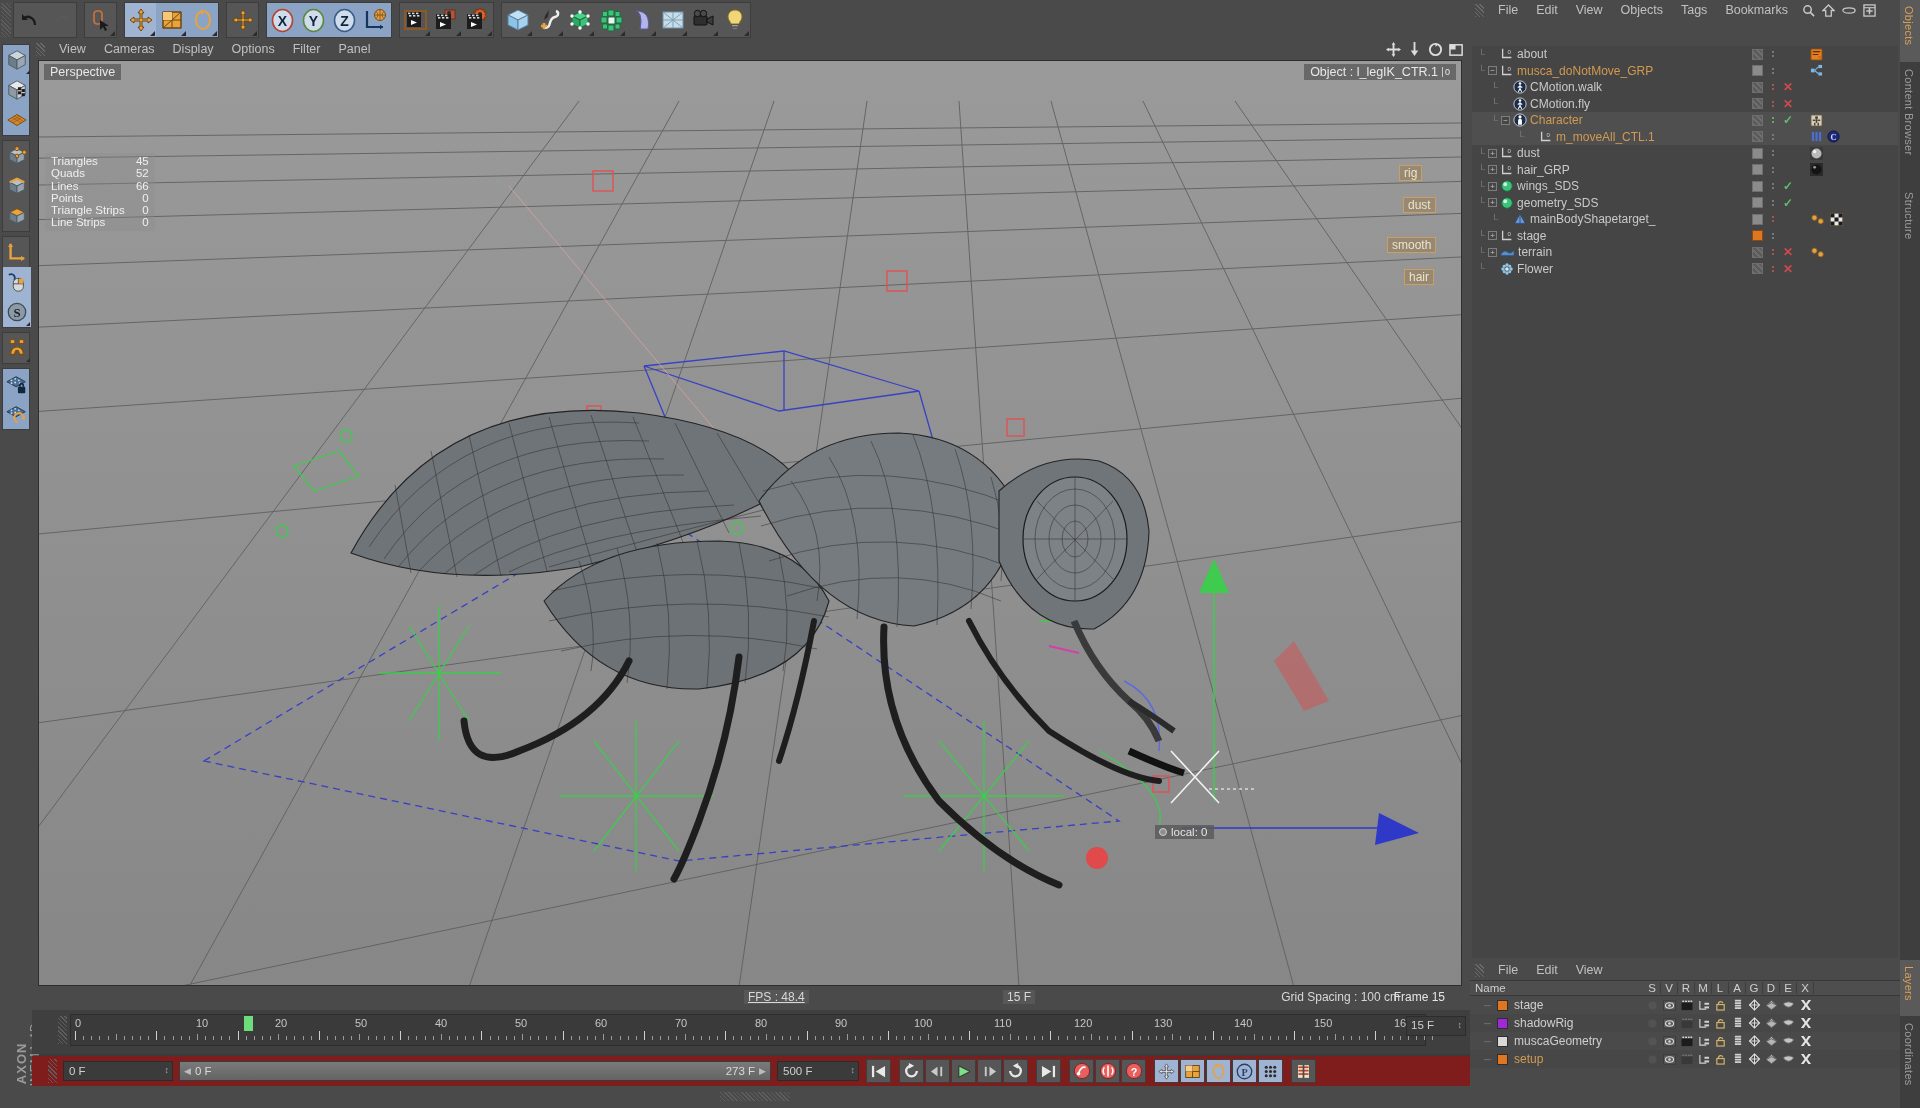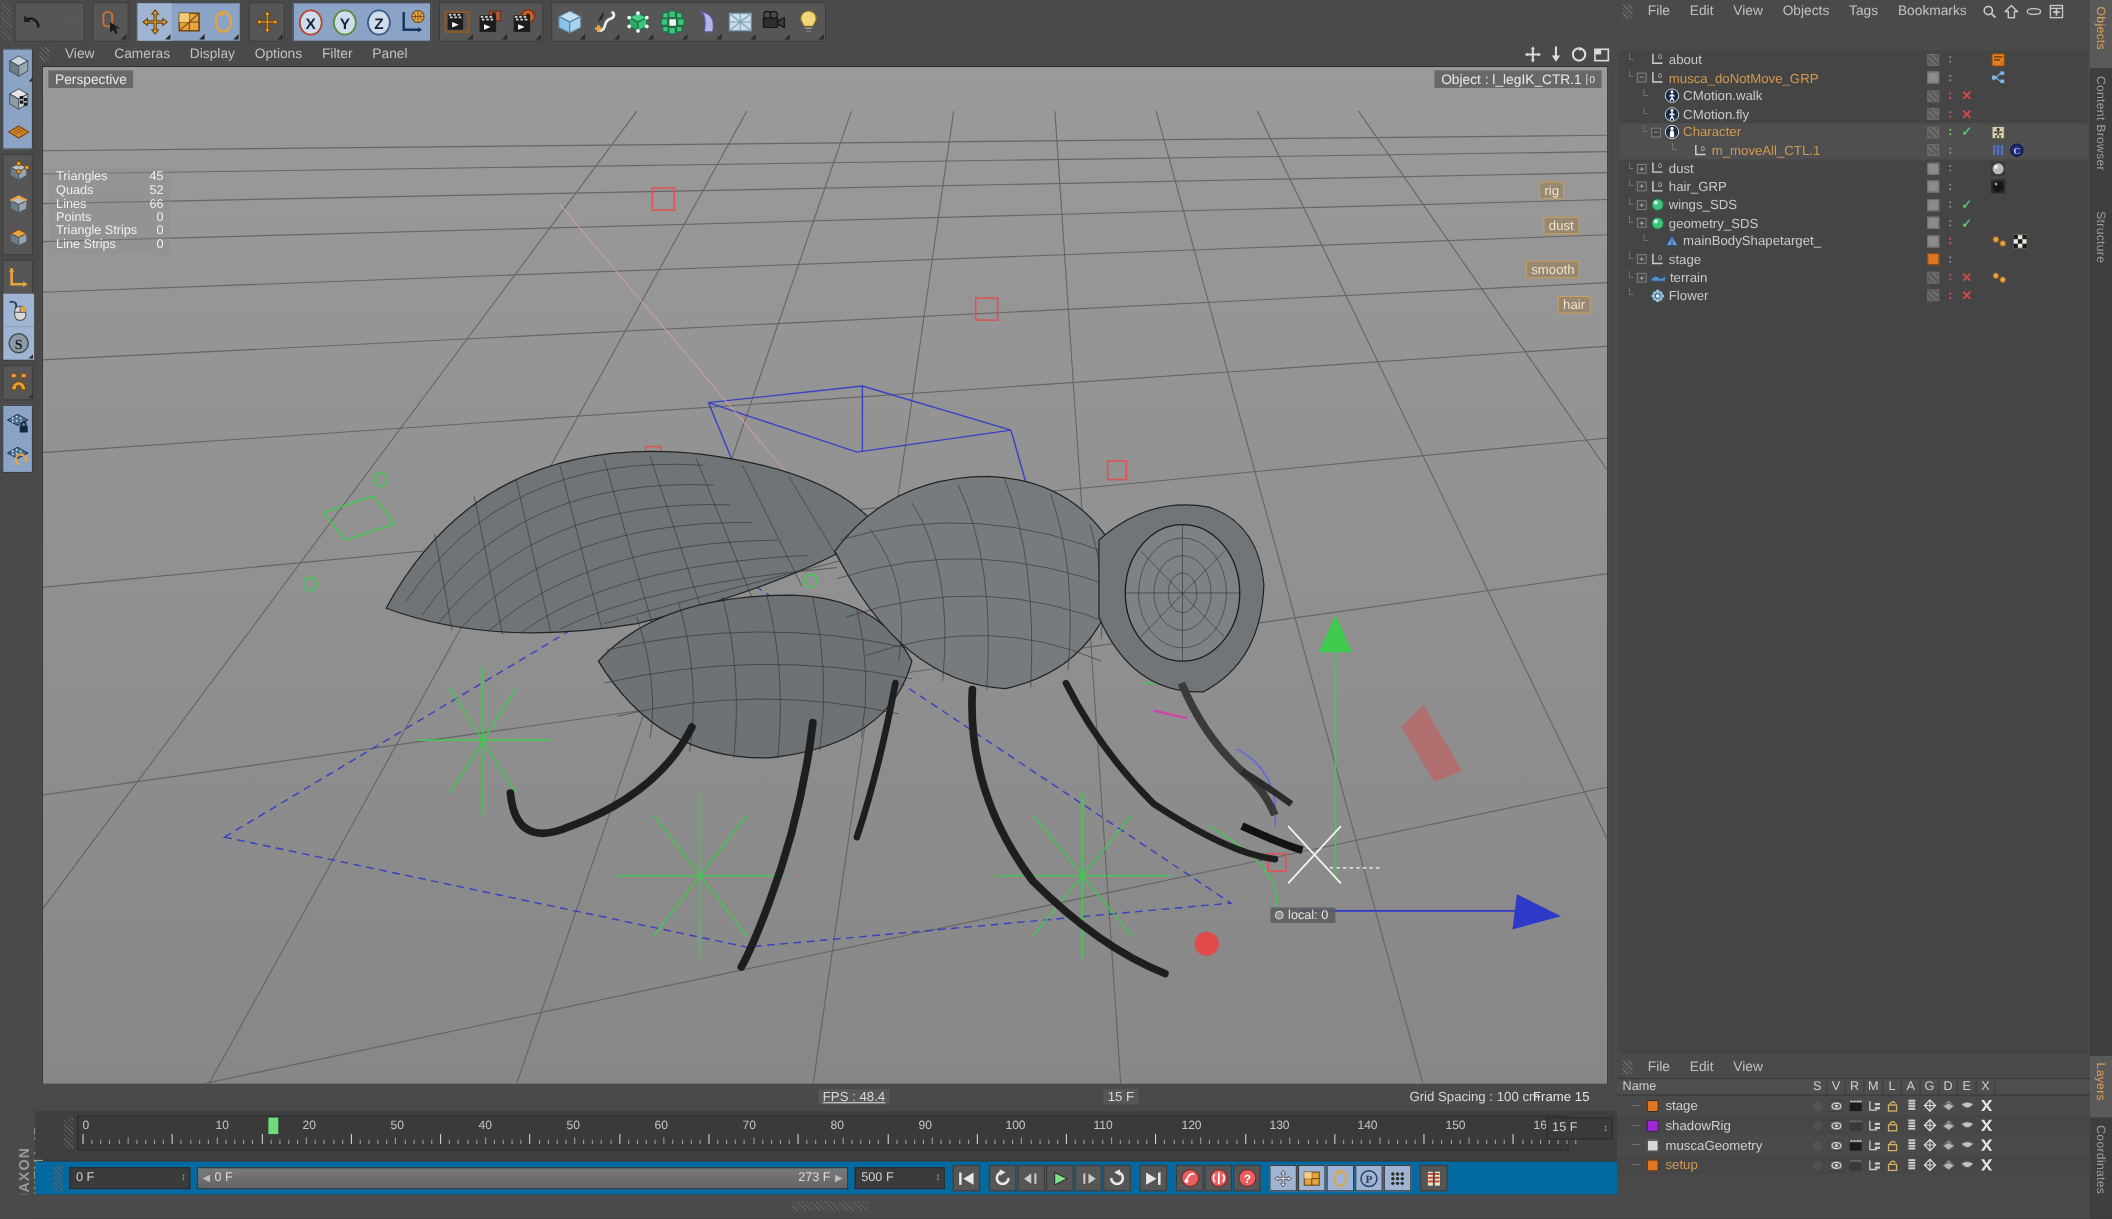--- a/index.html
+++ b/index.html
@@ -73,21 +73,21 @@
   .rt{ position:absolute; top:2px; font-size:11px; color:#c6c6c6; }
   .rtick{ position:absolute; bottom:3px; width:1px; background:#9a9a9a; }
   #greenmark{ position:absolute; top:1px; width:9px; height:15px; background:#6ddc7c;}
   #endfield{ position:absolute; right:4px; top:6px; width:60px; height:20px;
              background:#3a3a3a;border:1px solid #2c2c2c;color:#cfcfcf;font-size:11.5px;
              padding:2px 4px;}
   .spin{ position:absolute; right:3px; top:3px; font-size:9px; color:#aaa;}
 
   
   #transport{ position:absolute; left:32px; top:1056px; width:1438px; height:30px;
-              background:#0369a1; display:flex; align-items:center; }
+              background:#7f1d1d; display:flex; align-items:center; }
   .numfield{ background:#3b3b3b; border:1px solid #2b2b2b; color:#cfcfcf;
              height:20px; display:flex; align-items:center; padding:0 5px;
              font-size:11.5px; position:relative;}
   #scrub{ height:20px; background:linear-gradient(#7a7a7a,#646464);
           border:1px solid #3b3b3b; display:flex; align-items:center;
           justify-content:space-between; padding:0 4px; color:#dadada; font-size:11.5px;}
   .tpbtn{ width:25px;height:24px; background:#565656; border:1px solid #3d3d3d;
           display:flex;align-items:center;justify-content:center; margin-right:1px;}
   .tpgroup{ display:flex; margin-left:7px; }
   .tpgroup.blue .tpbtn{ background:#9fb4d2; }
@@ -764,21 +764,21 @@
                 <td>Line Strips</td>
                 <td class="v">0</td>
               </tr>
         </tbody>
           </table>
       </div>
 
       <div class="tagpill" style="left:1360px; top:104px;">rig</div>
       <div class="tagpill" style="left:1364px; top:136px;">dust</div>
       <div class="tagpill" style="left:1348px; top:176px;">smooth</div>
-      <div class="tagpill" style="left:1365px; top:208px;margin-left:12px;">hair</div>
+      <div class="tagpill" style="left:1365px; top:208px;">hair</div>
 
       <div style="position:absolute; left:1116px; top:764px; background:rgba(90,90,90,.85);
                   padding:1px 7px 1px 4px; font-size:11.5px; color:#e4e4e4;
                   display:flex; align-items:center; gap:4px;">
         <span style="width:8px;height:8px;border-radius:50%;background:#8f8f8f;border:1px solid #d0d0d0;display:inline-block"></span>
         <span>local:  0</span>
       </div>
     </div>
 
     <div id="vpstatus">

